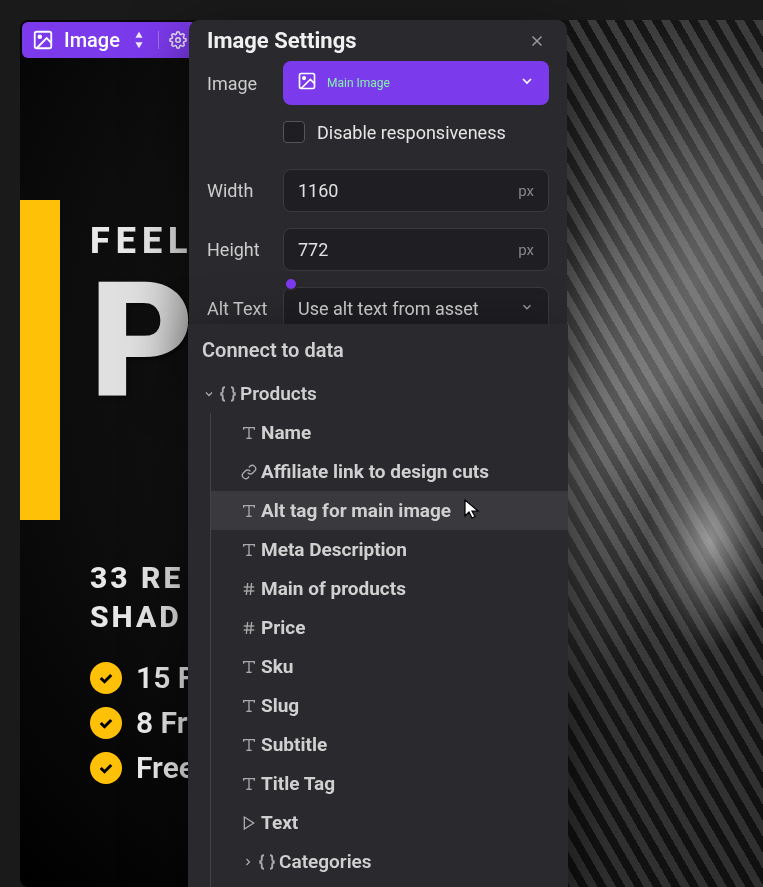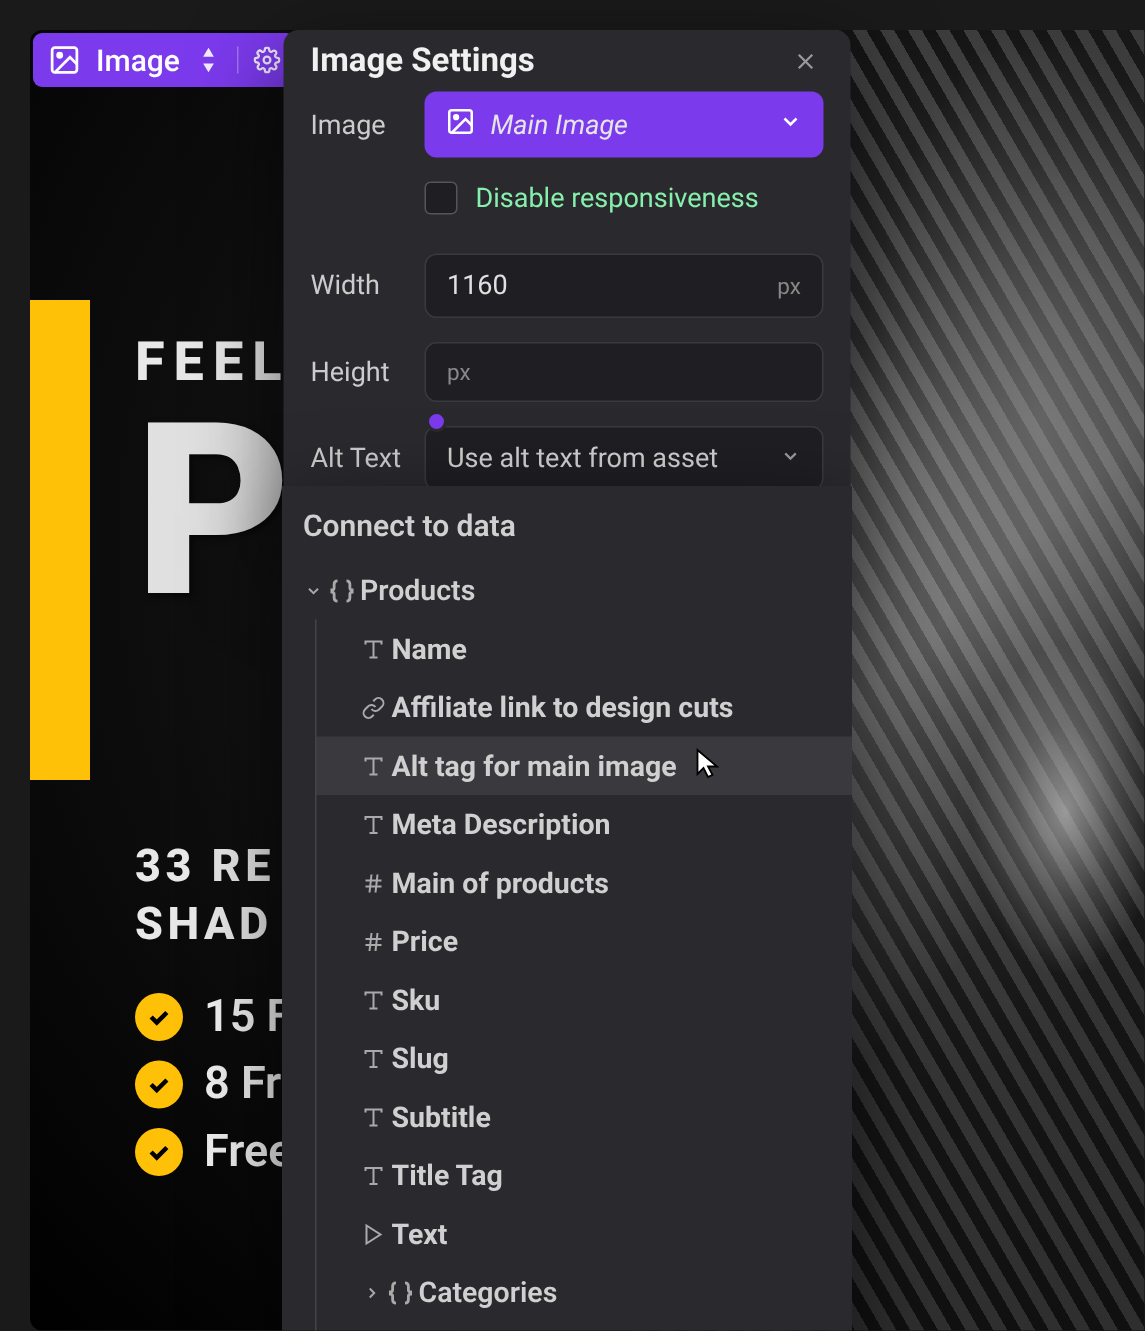--- a/index.html
+++ b/index.html
@@ -220,45 +220,44 @@
       background: #7C3AED;
       border-radius: 8px;
       padding: 10px 14px;
       display: flex;
       align-items: center;
       gap: 10px;
       cursor: pointer;
     }
     
     .image-select-label {
-      color: #e5e5e5;
-      font-size: 18px;
+      color: #86efac;
+      font-size: 12px;
       flex: 1;
-      font-style: italic;
     }
     
     .checkbox-row {
       display: flex;
       align-items: center;
       gap: 12px;
       margin-left: 76px;
       margin-bottom: 26px;
     }
     
     .checkbox {
       width: 22px;
       height: 22px;
       border: 1.5px solid #555;
       border-radius: 4px;
       background: #1f1f23;
       cursor: pointer;
     }
     
     .checkbox-label {
-      color: #86efac;
+      color: #e5e5e5;
       font-size: 18px;
     }
     
     .text-input {
       flex: 1;
       background: #1f1f23;
       border: 1px solid #3a3a3e;
       border-radius: 8px;
       padding: 10px 14px;
       display: flex;
@@ -504,20 +503,21 @@
       <div class="form-label">Width</div>
       <div class="text-input">
         <input class="input-value" value="1160" style="">
         <span class="input-unit">px</span>
       </div>
     </div>
 
     <div class="form-row">
       <div class="form-label">Height</div>
       <div class="text-input">
+        <input class="input-value" value="772" style="">
         <span class="input-unit">px</span>
       </div>
     </div>
 
     <div class="form-row alt-row">
       <div class="purple-dot"></div>
       <div class="form-label">Alt Text</div>
       <div class="dropdown">
         <span class="dropdown-value">Use alt text from asset</span>
         <span>

